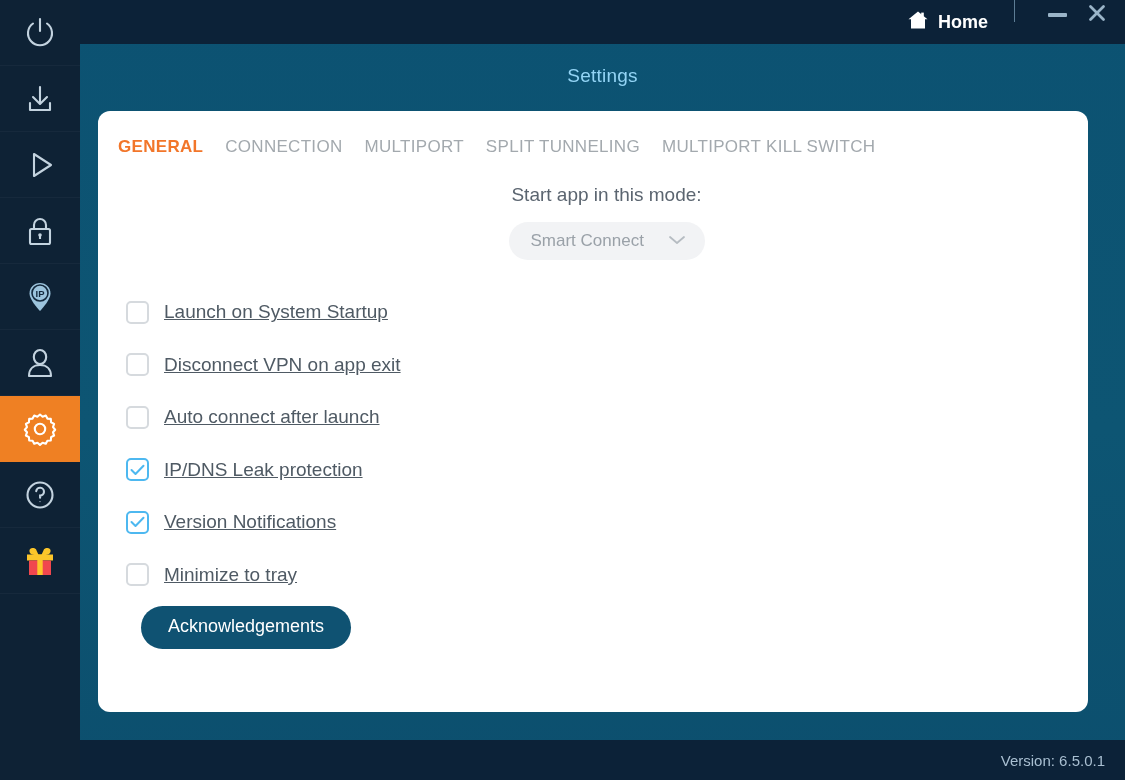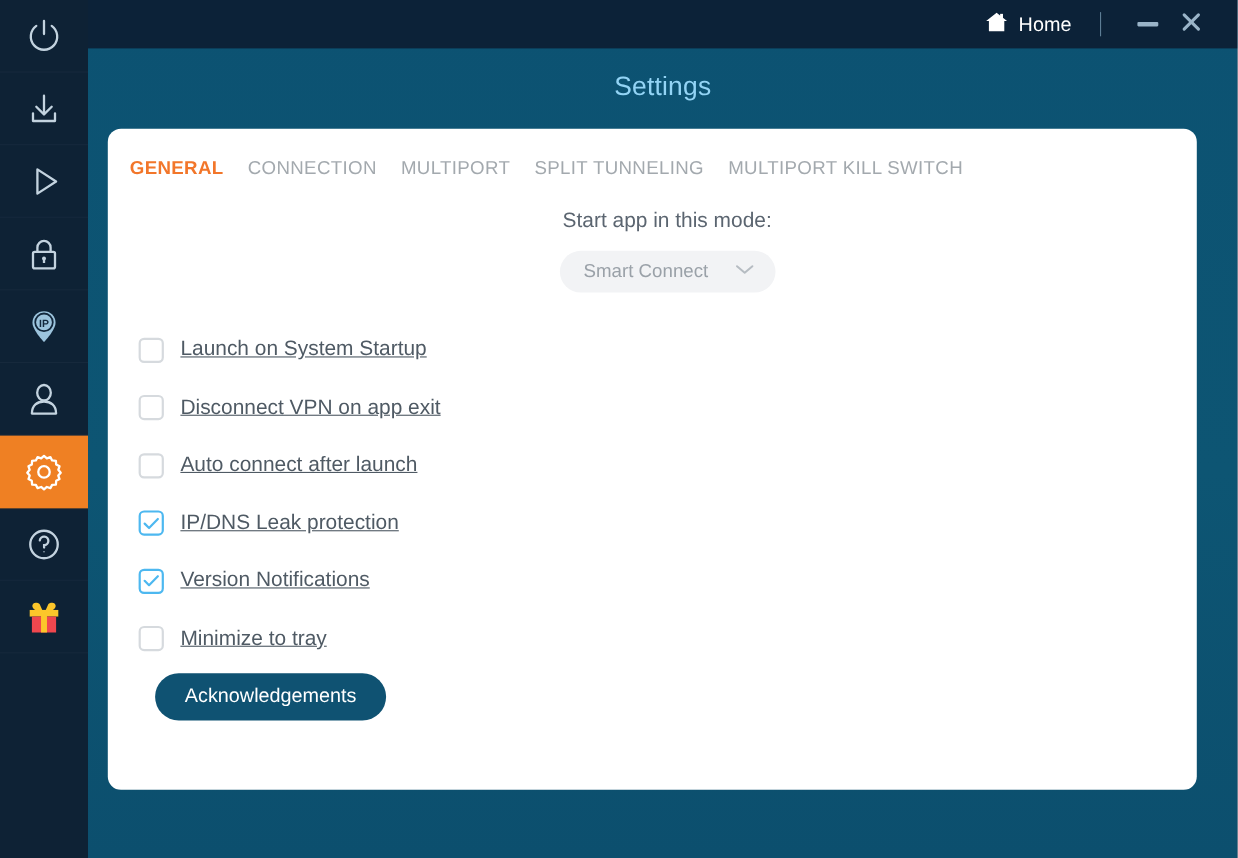--- a/index.html
+++ b/index.html
@@ -43,24 +43,24 @@
     flex-direction: column;
     background: linear-gradient(180deg, #0c5272 0%, #0d5573 55%, #0c4f6e 100%);
     position: relative;
   }
 
   
   .titlebar {
     height: 44px;
     background: #0c2238;
     display: flex;
-    align-items: center;
     justify-content: flex-end;
-    padding-right: 22px;
+    padding-right: 8px;
     flex: 0 0 44px;
+    font-weight: bold;
   }
   .home-btn {
     display: flex;
     align-items: center;
     gap: 9px;
     color: #ffffff;
     font-size: 18px;
     padding: 4px 6px;
   }
   .tb-divider {
@@ -75,21 +75,21 @@
   }
   .min-bar {
     width: 19px; height: 4px;
     background: #9ab4c8; border-radius: 1px;
   }
 
   
   .page-title {
     text-align: center;
     color: #93d4f5;
-    font-size: 24px;
+    font-size: 19px;
     font-weight: 400;
     padding-top: 21px;
     letter-spacing: .2px;
   }
 
   
   .card-wrap {
     flex: 1 1 auto;
     padding: 24px 37px 0 18px;
   }
@@ -384,15 +384,18 @@
           </div>
         </div>
 
         <div class="ack-wrap">
           <button class="ack-btn">Acknowledgements</button>
         </div>
 
       </div>
     </div>
 
+    <div class="footer">
+      <span class="version">Version:  6.5.0.1</span>
+    </div>
 
   </div>
 </div>
 
 </body></html>

